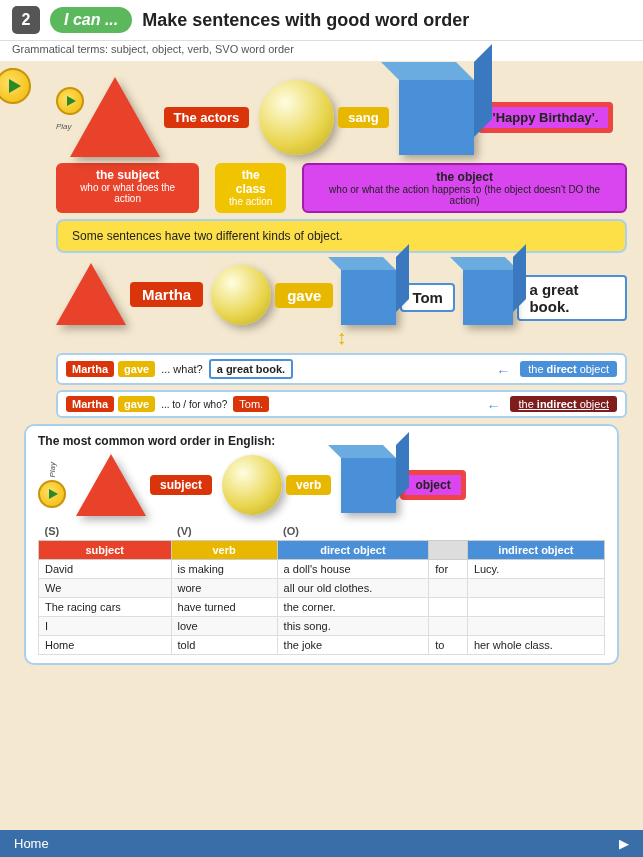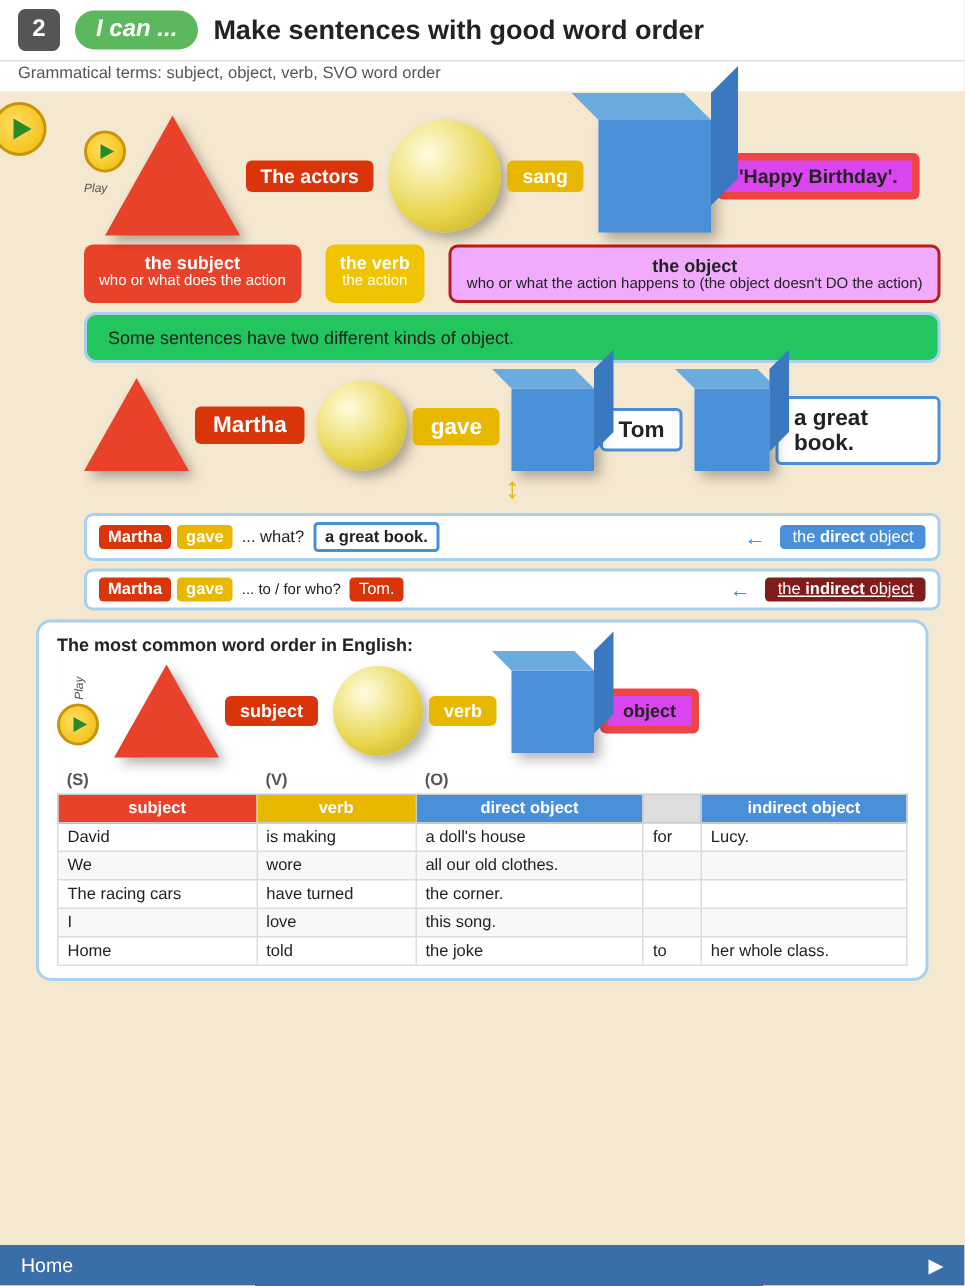--- a/index.html
+++ b/index.html
@@ -234,25 +234,25 @@
       font-weight: bold;
       font-size: 12px;
       display: block;
     }
     .grammar-box .desc {
       font-size: 10px;
       display: block;
     }
     .box-red { background: #e8422a; color: white; }
     .box-yellow { background: #f0c400; color: white; }
-    .box-blue-outline { border: 2px solid #b91c1c; background: #f0abfc; color: #222; }
+    .box-blue-outline { border: 2px solid #a21caf; background: #d946ef; color: #222; }
 
     
     .info-box {
-      background: #22c55e;
+      background: #fde047;
       border: 2px solid #aad0f0;
       border-radius: 8px;
       padding: 8px 14px;
       margin: 6px 0 6px 40px;
       font-size: 12px;
       color: #222;
     }
 
     
     .sentence-row2 {
@@ -404,21 +404,21 @@
       <div class="shape-label label-blue">'Happy Birthday'.</div>
     </div>
   </div>
 
   <div class="labels-row">
     <div class="grammar-box box-red">
       <span class="term">the subject</span>
       <span class="desc">who or what does the action</span>
     </div>
     <div class="grammar-box box-yellow">
-      <span class="term">the verb</span>
+      <span class="term">the class</span>
       <span class="desc">the action</span>
     </div>
     <div class="grammar-box box-blue-outline">
       <span class="term">the object</span>
       <span class="desc">who or what the action happens to (the object doesn't DO the action)</span>
     </div>
   </div>
 
   <div class="info-box">
     <span>Some sentences have two different kinds of object.</span>

